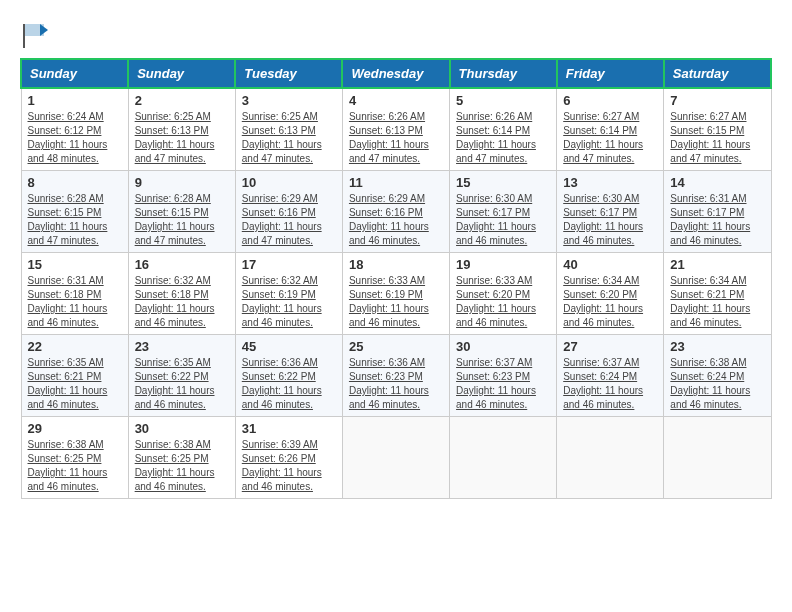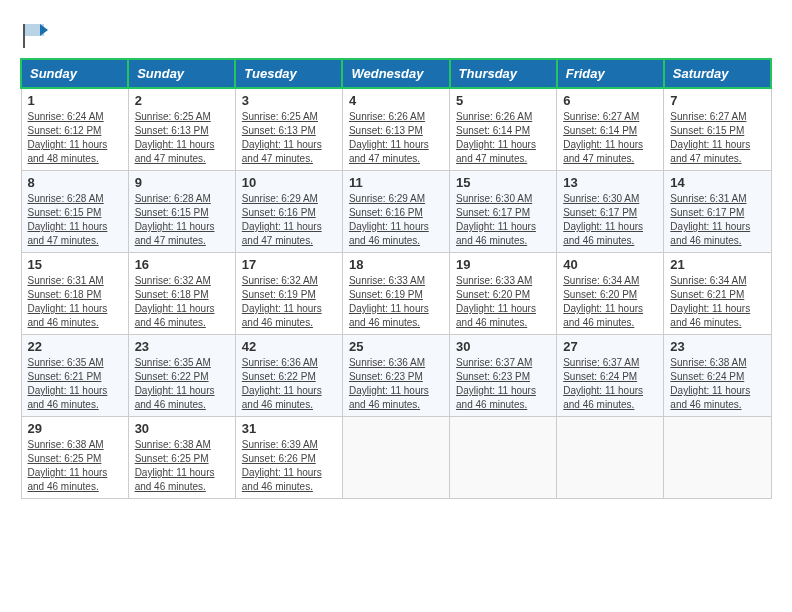--- a/index.html
+++ b/index.html
@@ -201,21 +201,21 @@
       <tr>
         <td>
           <span class="day-num">22</span>
         <div class="day-info">Sunrise: 6:35 AM<br>Sunset: 6:21 PM<br>Daylight: 11 hours and 46 minutes.</div>
         </td>
         <td>
           <span class="day-num">23</span>
         <div class="day-info">Sunrise: 6:35 AM<br>Sunset: 6:22 PM<br>Daylight: 11 hours and 46 minutes.</div>
         </td>
         <td>
-          <span class="day-num">42</span>
+          <span class="day-num">45</span>
         <div class="day-info">Sunrise: 6:36 AM<br>Sunset: 6:22 PM<br>Daylight: 11 hours and 46 minutes.</div>
         </td>
         <td>
           <span class="day-num">25</span>
         <div class="day-info">Sunrise: 6:36 AM<br>Sunset: 6:23 PM<br>Daylight: 11 hours and 46 minutes.</div>
         </td>
         <td>
           <span class="day-num">30</span>
         <div class="day-info">Sunrise: 6:37 AM<br>Sunset: 6:23 PM<br>Daylight: 11 hours and 46 minutes.</div>
         </td>

